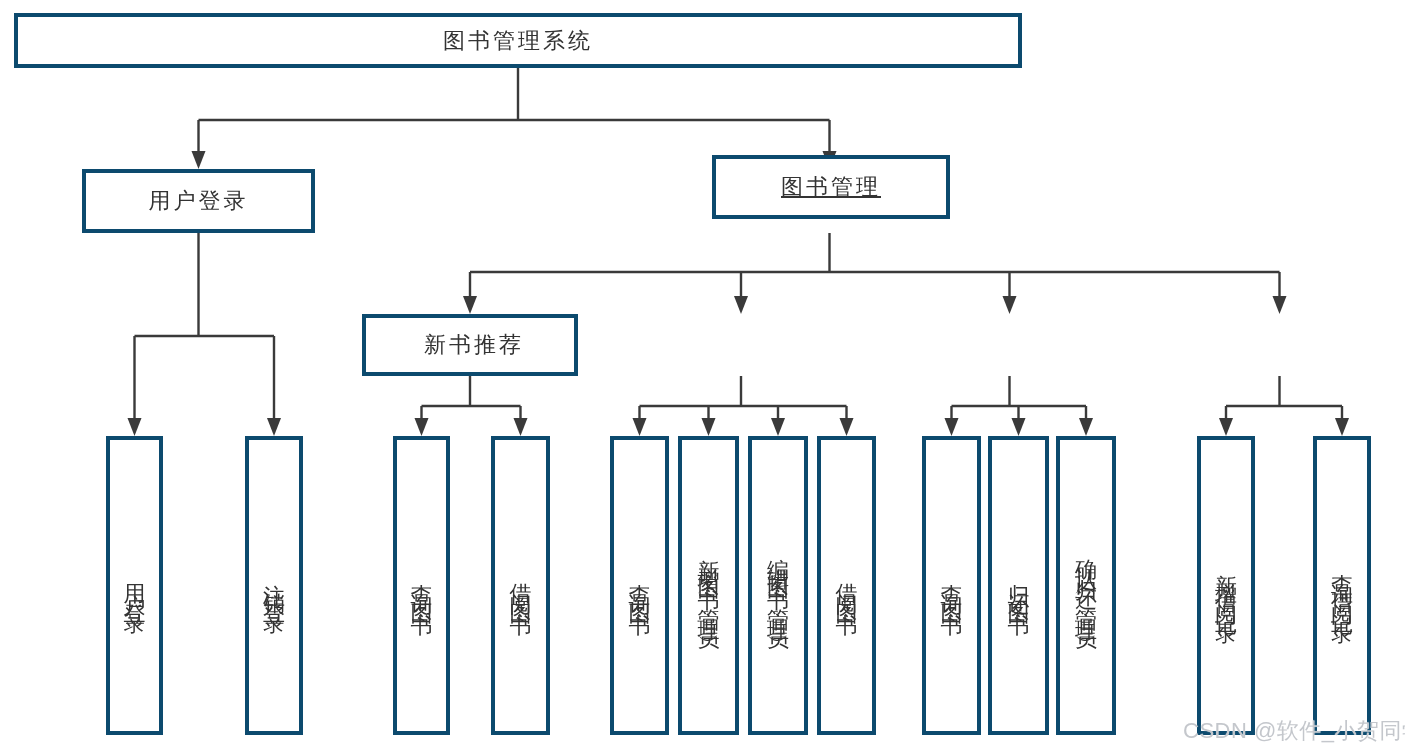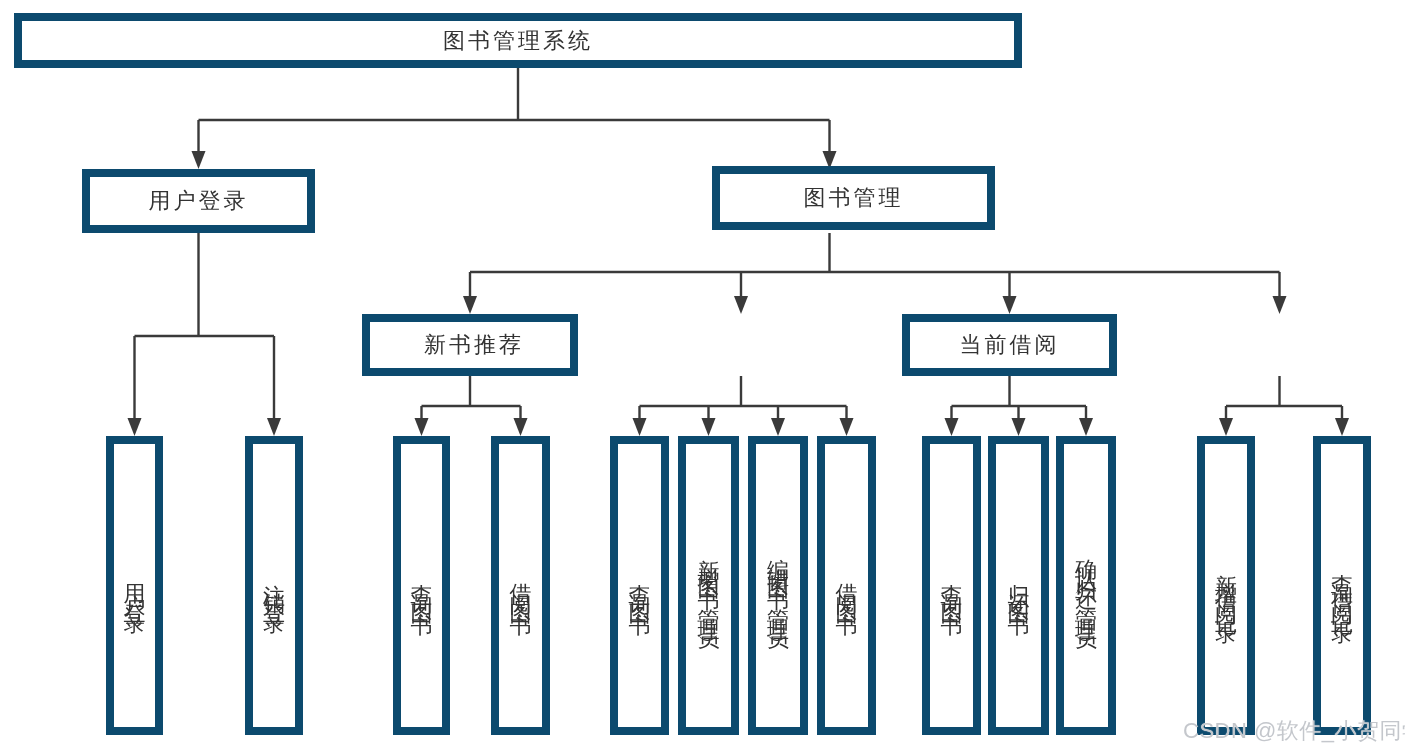--- a/index.html
+++ b/index.html
@@ -18,21 +18,21 @@
   #connector-svg {
     position: absolute;
     left: 0;
     top: 0;
     z-index: 1;
   }
   .node {
     position: absolute;
     box-sizing: border-box;
     background: #ffffff;
-    border: 8px solid #0c4a6e;
+    border: 4px solid #0c4a6e;
     color: #333333;
     z-index: 2;
     display: flex;
     align-items: center;
     justify-content: center;
   }
   .hnode {
     font-size: 22px;
     letter-spacing: 3px;
     white-space: nowrap;
@@ -94,24 +94,23 @@
       <path d="M1018.5,436 L1011.5,418 L1025.5,418 Z"></path>
       <path d="M1086,436 L1079,418 L1093,418 Z"></path>
       <path d="M1226,436 L1219,418 L1233,418 Z"></path>
       <path d="M1342,436 L1335,418 L1349,418 Z"></path>
     </g>
   </svg>
 
   <div class="node hnode" style="left:14px; top:13px; width:1008px; height:55px;">图书管理系统</div>
 
   <div class="node hnode" style="left:82px; top:169px; width:233px; height:64px;">用户登录</div>
-  <div class="node hnode" style="left:712px; top:166px; width:283px; height:64px;">图书管理</div>
+  <div class="node hnode" style="left:712px; top:155px; width:238px; height:64px;text-decoration:underline;">图书管理</div>
 
   <div class="node hnode" style="left:362px; top:314px; width:216px; height:62px;padding-left:8px;">新书推荐</div>
-  <div class="node hnode" style="left:902px; top:314px; width:215px; height:62px;">当前借阅</div>
 
   <div class="node vnode" style="left:106px; width:57px;">
     <span class="vlabel">用户登录</span>
   </div>
   <div class="node vnode" style="left:245px; width:58px;">
     <span class="vlabel">注销登录</span>
   </div>
 
   <div class="node vnode" style="left:393px; width:57px;">
     <span class="vlabel">查询图书</span>

